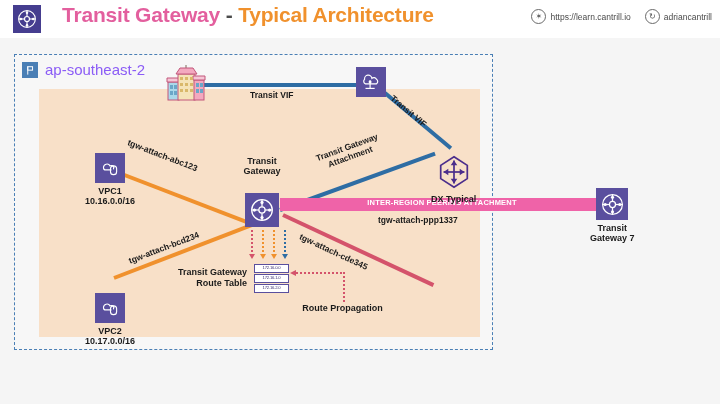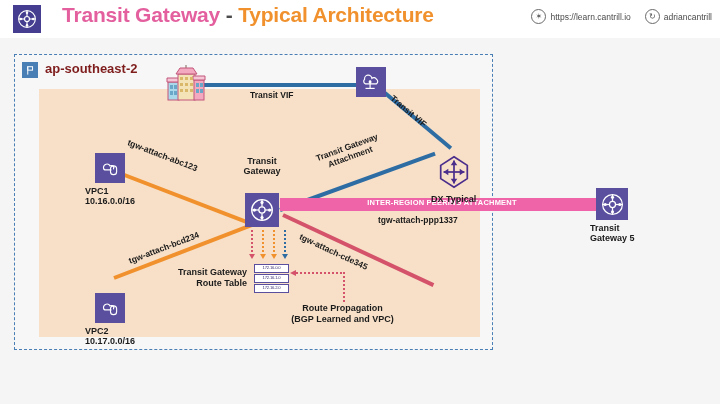--- a/index.html
+++ b/index.html
@@ -102,23 +102,23 @@
     left: 7px; top: 7px;
     width: 16px; height: 16px;
     background: #4a7fb5;
     display: flex;
     align-items: center;
     justify-content: center;
   }
   .region-name {
     position: absolute;
     left: 30px; top: 6px;
-    font-size: 13px;
-    font-weight: bold;
-    color: #7f1d1d;
+    font-size: 15px;
+    font-weight: normal;
+    color: #8b5cf6;
     white-space: nowrap;
   }
   .region-inner {
     position: absolute;
     background: #f8e0c8;
   }
   #inner-apse2 { left: 24px; top: 34px; width: 441px; height: 248px; }
   #inner-use1  { left: 18px; top: 34px; width: 158px; height: 248px; }
 
   
@@ -139,20 +139,21 @@
     background: #5a4f9e;
     display: flex;
     align-items: center;
     justify-content: center;
   }
   .node-label {
     margin-top: 3px;
     font-size: 9px;
     font-weight: bold;
     color: #1b1b1b;
+    text-align: center;
     line-height: 1.15;
     white-space: nowrap;
   }
 
   
   .edge-label {
     position: absolute;
     font-size: 8.5px;
     font-weight: bold;
     color: #1b1b1b;
@@ -450,21 +451,21 @@
           <line x1="2.5" y1="12" x2="9.1" y2="12" stroke="#ffffff" stroke-width="1.2"></line>
           <line x1="14.9" y1="12" x2="21.5" y2="12" stroke="#ffffff" stroke-width="1.2"></line>
           <circle cx="12" cy="5" r="1.5" fill="#ffffff"></circle>
           <circle cx="12" cy="19" r="1.5" fill="#ffffff"></circle>
           <circle cx="5" cy="12" r="1.5" fill="#ffffff"></circle>
           <circle cx="19" cy="12" r="1.5" fill="#ffffff"></circle>
         </svg>
       </div>
       <div class="node-label">
         <div>Transit</div>
-        <div>Gateway 5</div>
+        <div>Gateway 7</div>
       </div>
     </div>
 
     <div style="position:absolute; left:251px; top:192px; width:40px; height:34px;">
       <div style="position:absolute; left:0px;  top:0; width:2px; height:24px;
                   background: repeating-linear-gradient(to bottom, #d4536b 0 2px, transparent 2px 4px);"></div>
       <div class="prop-head" style="left:-2.5px; top:24px; border-top:5px solid #d4536b;"></div>
 
       <div style="position:absolute; left:11px; top:0; width:2px; height:24px;
                   background: repeating-linear-gradient(to bottom, #f0912d 0 2px, transparent 2px 4px);"></div>
@@ -495,17 +496,16 @@
                   background: repeating-linear-gradient(to right, #d4536b 0 2px, transparent 2px 4px);"></div>
       <div style="position:absolute; left:53px; top:0px; width:2px; height:32px;
                   background: repeating-linear-gradient(to bottom, #d4536b 0 2px, transparent 2px 4px);"></div>
       <div style="position:absolute; left:0px; top:-2.5px; width:0; height:0;
                   border-top:3.5px solid transparent; border-bottom:3.5px solid transparent;
                   border-right:6px solid #d4536b;"></div>
     </div>
 
     <div class="prop-note" style="left:285px; top:265px; width:115px;">
       <div>Route Propagation</div>
-      <div>(BGP Learned and VPC)</div>
     </div>
 
   </div>
 </div>
 
 </body></html>

